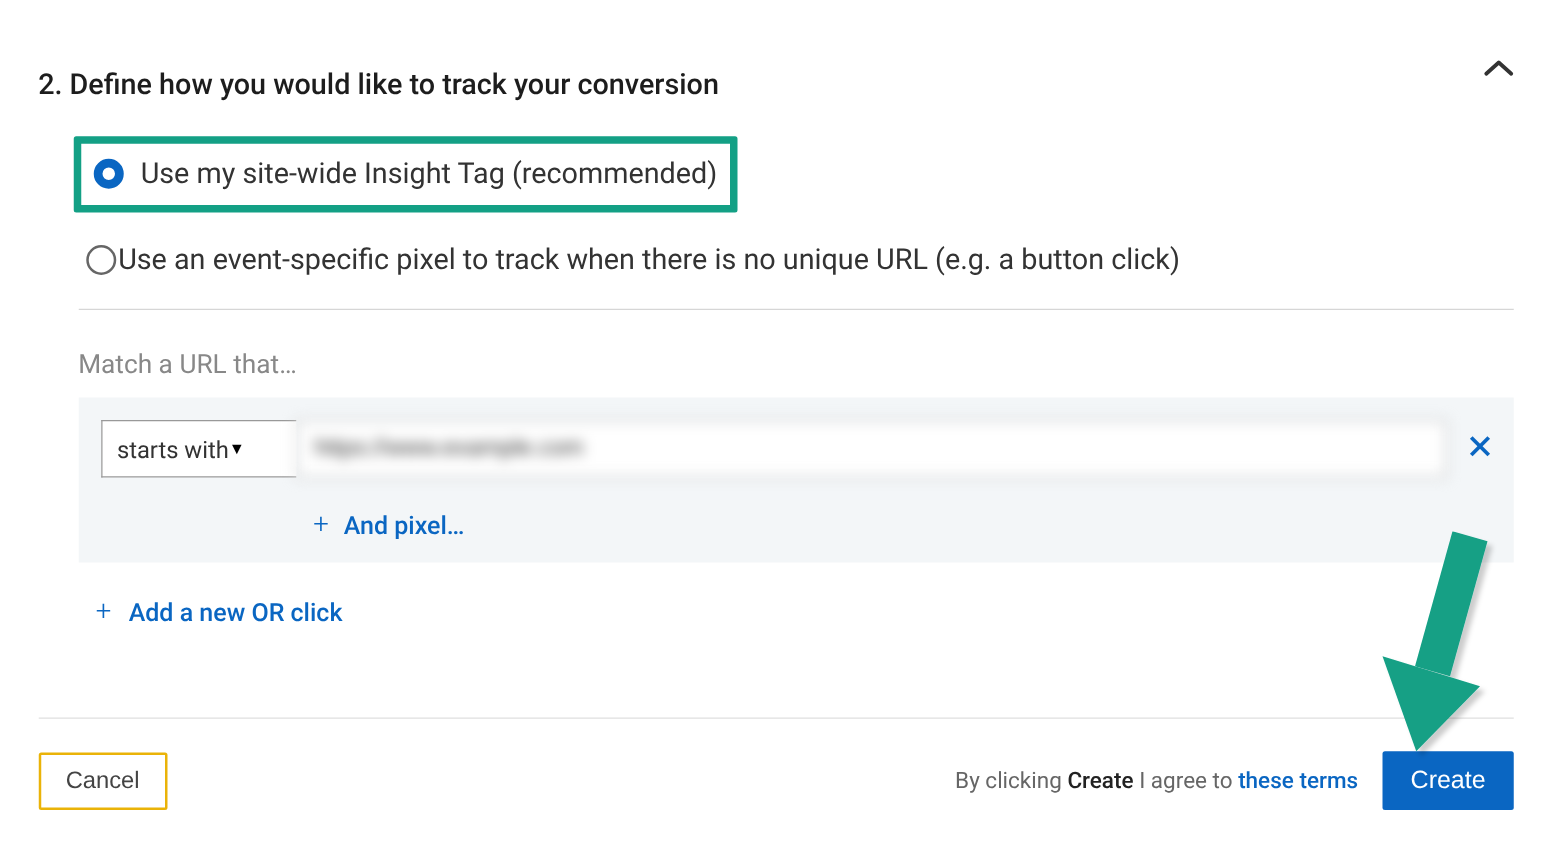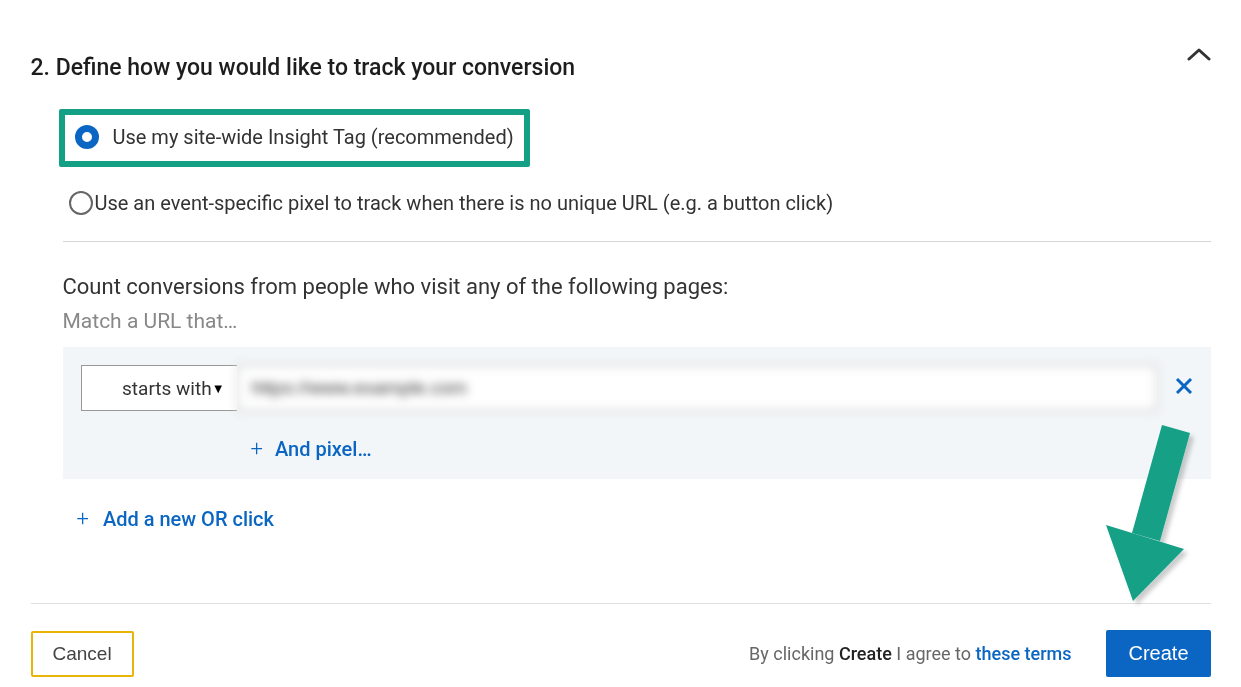--- a/index.html
+++ b/index.html
@@ -57,21 +57,21 @@
     .radio-unselected {
       width: 24px;
       height: 24px;
       border-radius: 50%;
       border: 2px solid #666;
       background: #fff;
       flex-shrink: 0;
       cursor: pointer;
     }
     .radio-label {
-      font-size: 20px;
+      font-size: 23px;
       color: #333;
     }
     hr.divider {
       border: none;
       border-top: 1px solid #d6d6d6;
       margin: 0 0 32px 32px;
     }
     .count-section { padding-left: 32px; }
     .count-heading {
       font-size: 22px;
@@ -95,21 +95,21 @@
       display: flex;
       align-items: center;
       gap: 0;
     }
     .select-box {
       height: 46px;
       background: #fff;
       border: 1px solid #999;
       display: flex;
       align-items: center;
-      justify-content: flex-end;
+      justify-content: flex-start;
       padding: 0 12px;
       font-size: 19px;
       color: #333;
       cursor: pointer;
       width: 156px;
       border-right: none;
     }
     .caret-down { font-size: 13px; color: #000; }
     .url-input {
       height: 46px;
@@ -158,21 +158,21 @@
     }
     .cancel-btn {
       border: 2px solid #eab308;
       background: #fff;
       padding: 10px 20px;
       font-size: 19px;
       color: #444;
       cursor: pointer;
       border-radius: 2px;
     }
-    .footer-right { display: flex; align-items: center; gap: 35px; margin-left: 29px; }
+    .footer-right { display: flex; align-items: center; gap: 20px; margin-left: 29px; }
     .terms-text { font-size: 18px; color: #666; }
     .terms-text .strong { color: #222; font-weight: 500; }
     .terms-link { color: #0a66c2; font-weight: 500; cursor: pointer; }
     .create-btn {
       background: #0a66c2;
       color: #fff;
       border: none;
       padding: 12px 22px;
       font-size: 20px;
       font-weight: 500;
@@ -205,21 +205,20 @@
     </div>
     <div class="radio-row">
       <div class="radio-unselected"></div>
       <span class="radio-label">Use an event-specific pixel to track when there is no unique URL (e.g. a button click)</span>
     </div>
   </div>
 
   <hr class="divider">
 
   <div class="count-section">
-    <div class="count-heading">Count conversions from people who visit any of the following pages:</div>
     <div class="count-subheading">Match a URL that…</div>
 
     <div class="rule-box">
       <div class="rule-row">
         <div class="select-box">
           <span>starts with</span>
           <span class="caret-down">▼</span>
         </div>
         <input type="text" class="url-input" value="https://www.example.com" style="">
         <div style="margin-left:18px;">

